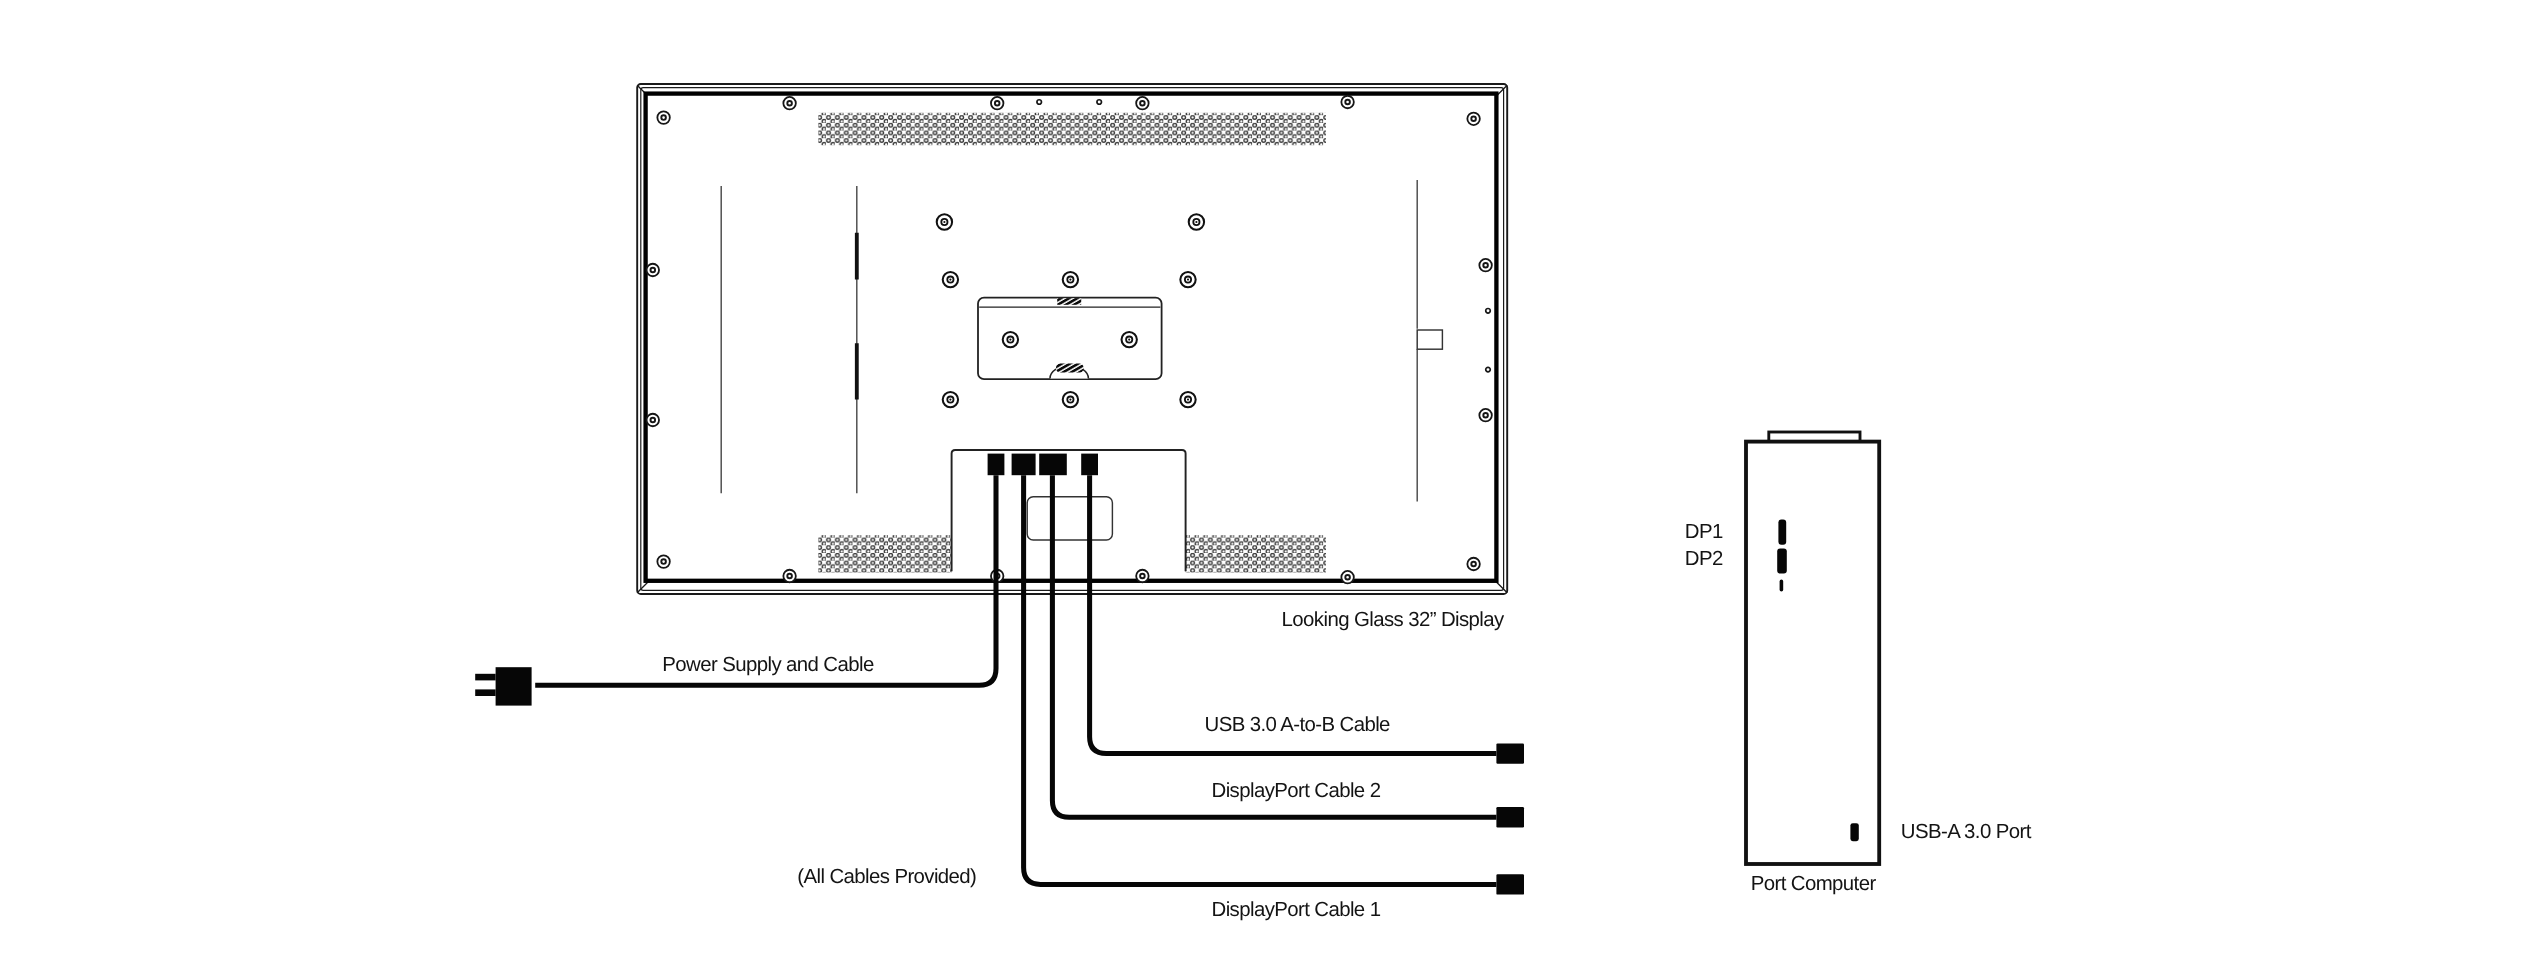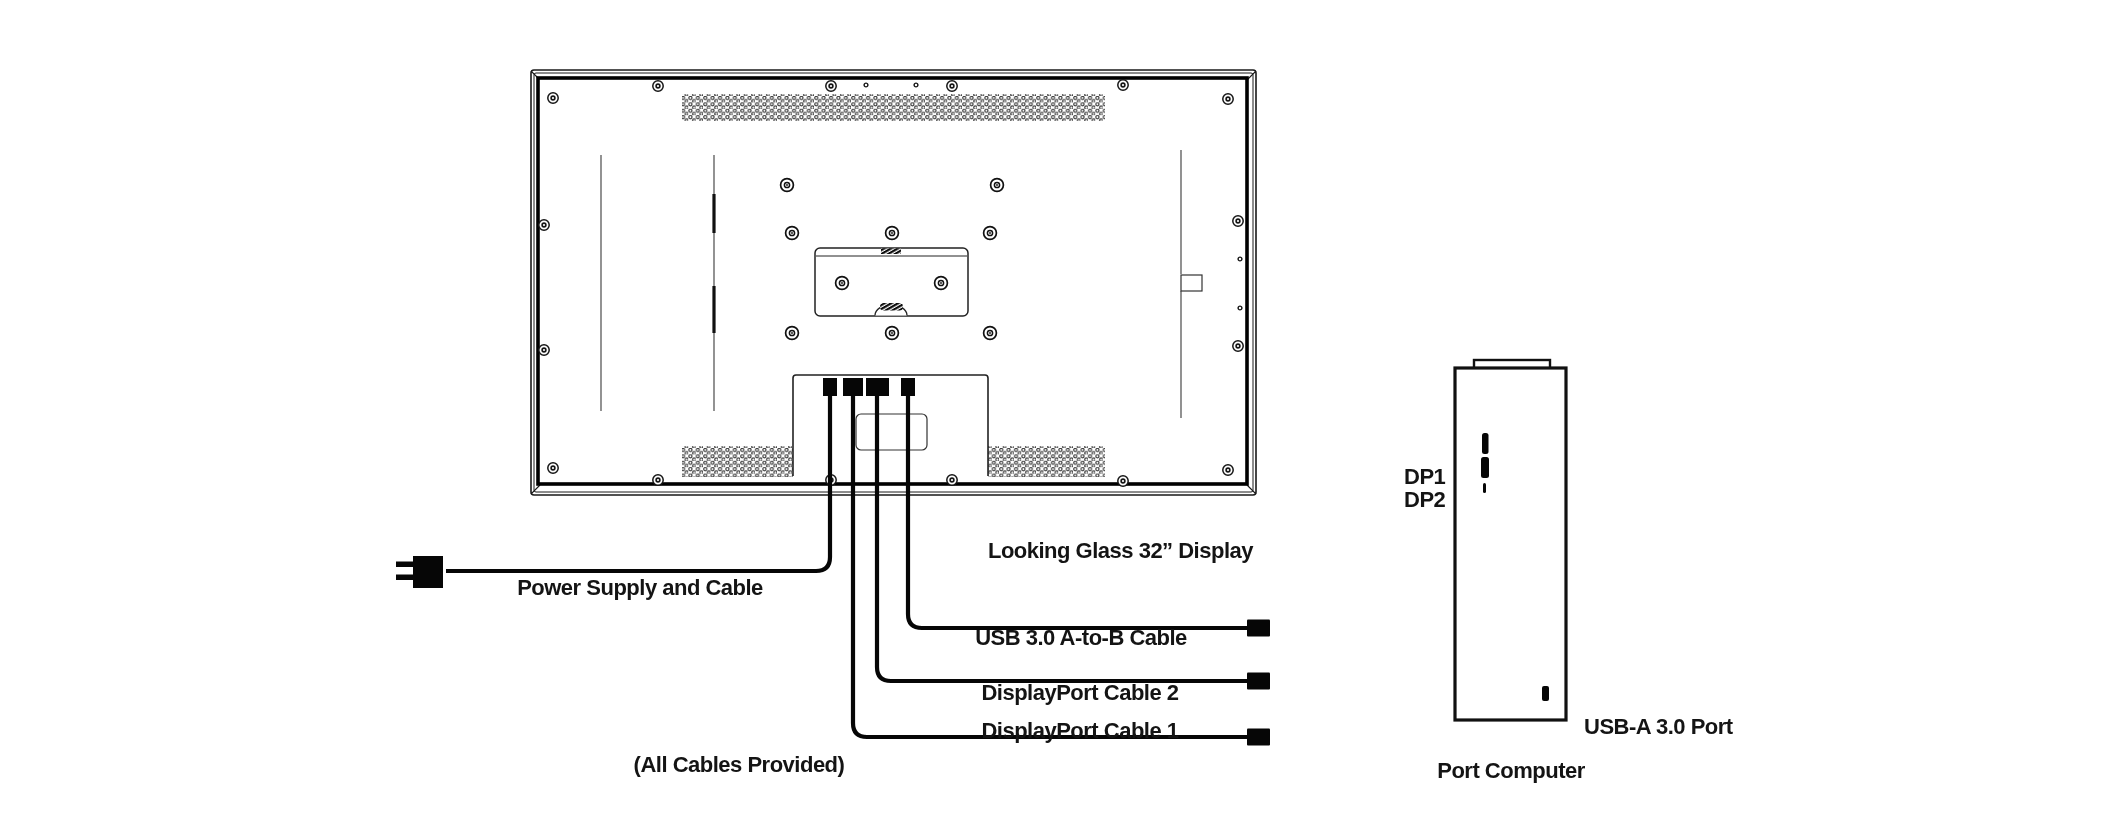--- a/index.html
+++ b/index.html
@@ -6,27 +6,26 @@
   .stage{
     position:relative;
     width:2108px;height:814px;
     background:#ffffff;
     overflow:hidden;
     font-family:"Liberation Sans", sans-serif;
   }
   .stage svg{position:absolute;left:0;top:0;}
   .lbl{
     position:absolute;
-    font-size:22px;
-    font-weight:700;
+    font-size:17px;
+    font-weight:400;
     letter-spacing:-0.5px;
     color:#141414;
     white-space:nowrap;
     line-height:22px;
-    margin-top:34px;
   }
   .lbl.center{transform:translateX(-50%);}
 </style>
 </head>
 <body>
 
 <div class="stage">
 
   <svg id="diagram-svg" width="2108" height="814" viewBox="0 0 2108 814">
     <defs>
@@ -147,21 +146,21 @@
       <rect x="1482" y="433" width="6.5" height="21" rx="2.5" fill="#060606"></rect>
       <rect x="1481" y="457" width="8" height="21" rx="2.5" fill="#060606"></rect>
       <rect x="1483" y="483" width="3" height="10" rx="1.5" fill="#060606"></rect>
       <rect x="1542" y="686" width="7" height="15" rx="2" fill="#060606"></rect>
     </g>
   </svg>
 
   <div class="lbl center" style="left:640px;top:543px;">Power Supply and Cable</div>
   <div class="lbl center" style="left:1081px;top:593px;text-align:center;">USB 3.0 A-to-B Cable</div>
   <div class="lbl center" style="left:1080px;top:648px;">DisplayPort Cable 2</div>
-  <div class="lbl center" style="left:1080px;top:686px;">DisplayPort Cable 1</div>
+  <div class="lbl center" style="left:1080px;top:747px;">DisplayPort Cable 1</div>
   <div class="lbl center" style="left:739px;top:720px;">(All Cables Provided)</div>
   <div class="lbl" style="right:855px;top:506px;">Looking Glass 32” Display</div>
   <div class="lbl" style="left:1404px;top:432px;">DP1</div>
   <div class="lbl" style="left:1404px;top:455px;text-align:right;">DP2</div>
   <div class="lbl" style="left:1584px;top:682px;">USB-A 3.0 Port</div>
   <div class="lbl center" style="left:1511px;top:726px;">Port Computer</div>
 
 </div>
 
 </body></html>

